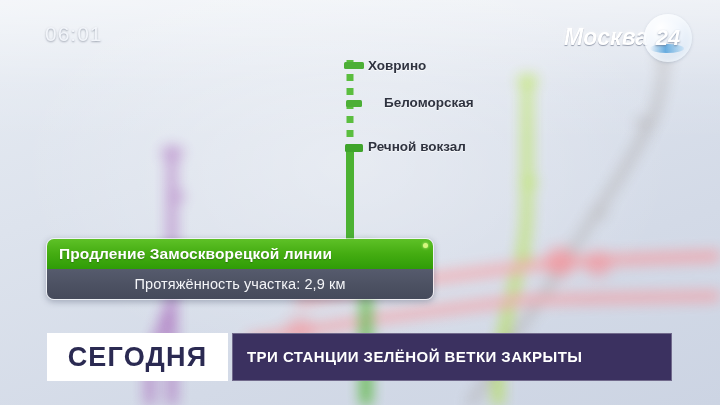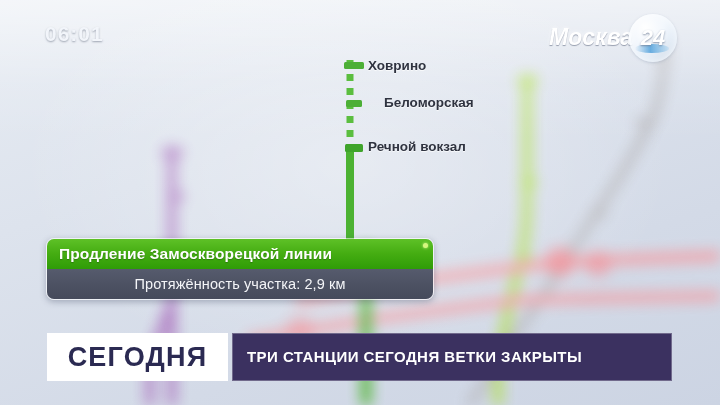--- a/index.html
+++ b/index.html
@@ -38,30 +38,30 @@
     background: radial-gradient(ellipse at 48% 40%, rgba(255,255,255,0.35) 0%, rgba(255,255,255,0) 62%);
     pointer-events: none;
   }
 
   
   .clock {
     position: absolute;
     left: 45px;
     top: 22px;
     font-size: 21px;
-    font-weight: 700;
+    font-weight: 400;
     letter-spacing: 1px;
     color: #f2f5fa;
     text-shadow: 0 1px 2px rgba(90,100,120,0.55), 0 0 6px rgba(255,255,255,0.4);
   }
 
   
   .logo {
     position: absolute;
-    right: 43px;
+    right: 28px;
     top: 14px;
     width: 128px;
     height: 48px;
   }
   .logo-word {
     position: absolute;
     left: 0;
     top: 10px;
     font-size: 23px;
     font-style: italic;
@@ -285,16 +285,16 @@
       <span>Продление Замоскворецкой линии</span>
       <span class="info-dot"></span>
     </div>
     <div class="info-sub">Протяжённость участка: 2,9 км</div>
   </div>
 
   <div class="ticker-brand">
     <span>СЕГОДНЯ</span>
   </div>
   <div class="ticker-body">
-    <div class="ticker-line">ТРИ СТАНЦИИ СЕГОДНЯ ВЕТКИ ЗАКРЫТЫ</div>
+    <div class="ticker-line">ТРИ СТАНЦИИ ЗЕЛЁНОЙ ВЕТКИ ЗАКРЫТЫ</div>
   </div>
 
 </div>
 
 </body></html>

